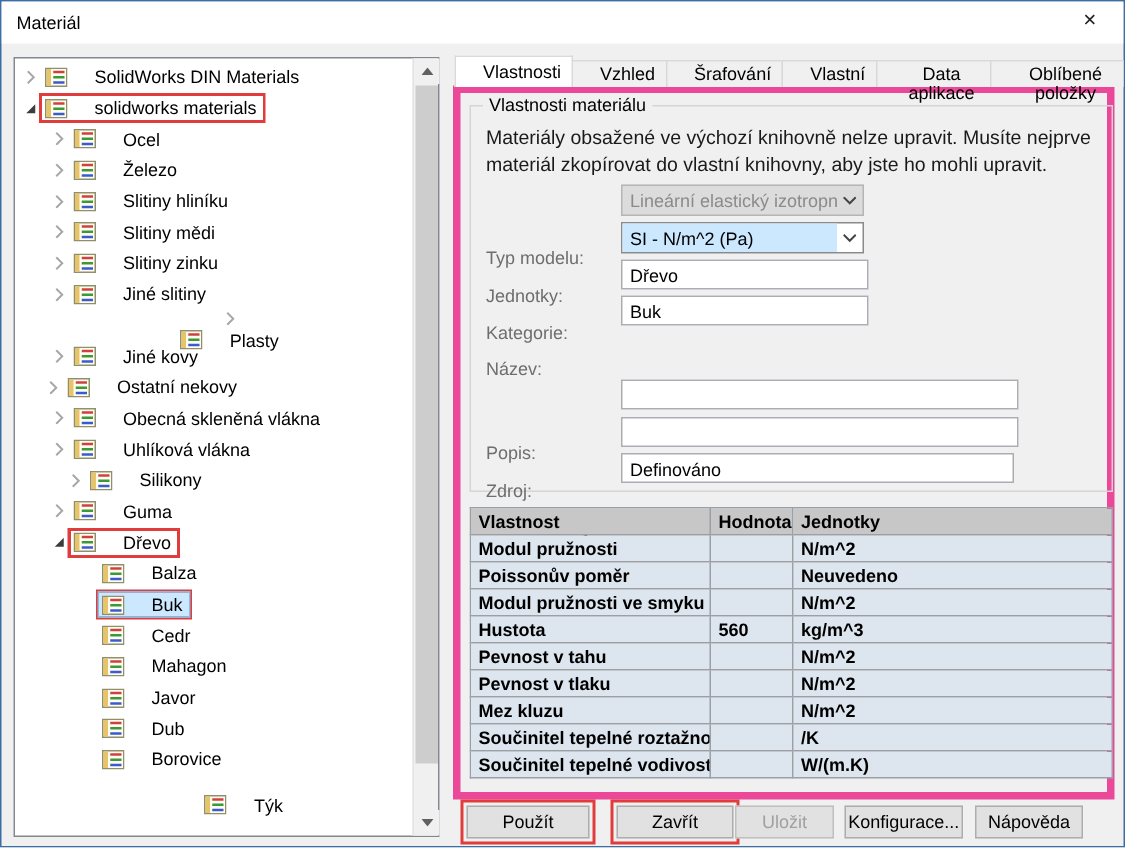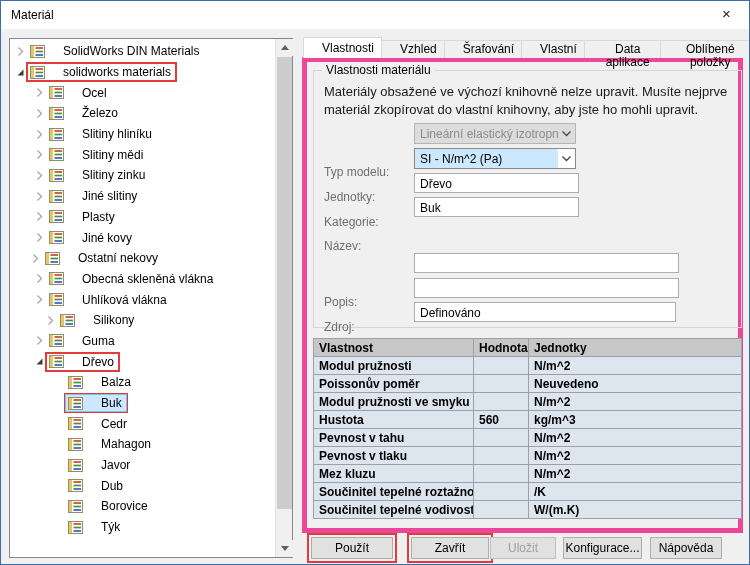--- a/index.html
+++ b/index.html
@@ -215,21 +215,21 @@
                 <rect x="0.5" y="0.5" width="14" height="12" fill="#fffdf2" stroke="#8f8f6a"></rect>
                 <rect x="1" y="1" width="3" height="11" fill="#e7c46a"></rect>
                 <line x1="5.5" y1="3" x2="13" y2="3" stroke="#d04040" stroke-width="1.7"></line>
                 <line x1="5.5" y1="6.5" x2="13" y2="6.5" stroke="#3a9a3a" stroke-width="1.7"></line>
                 <line x1="5.5" y1="10" x2="13" y2="10" stroke="#3a5ad0" stroke-width="1.7"></line>
               </svg>
             </span>
             <span class="tree-label">Jiné slitiny</span>
           </span>
         </div>
-        <div class="tree-row" style="padding-left: 23px;">
+        <div class="tree-row" style="padding-left: 23px; flex-direction: column;">
           <span class="expander">
             <svg width="9" height="9" viewBox="0 0 9 9">
               <path d="M2.5 0.5 L6.5 4.5 L2.5 8.5" fill="none" stroke="#a6a6a6" stroke-width="1.3"></path>
             </svg>
           </span>
           <span class="item-box">
             <span class="tree-icon">
               <svg width="15" height="13" viewBox="0 0 15 13">
                 <rect x="0.5" y="0.5" width="14" height="12" fill="#fffdf2" stroke="#8f8f6a"></rect>
                 <rect x="1" y="1" width="3" height="11" fill="#e7c46a"></rect>
@@ -472,21 +472,21 @@
                 <rect x="0.5" y="0.5" width="14" height="12" fill="#fffdf2" stroke="#8f8f6a"></rect>
                 <rect x="1" y="1" width="3" height="11" fill="#e7c46a"></rect>
                 <line x1="5.5" y1="3" x2="13" y2="3" stroke="#d04040" stroke-width="1.7"></line>
                 <line x1="5.5" y1="6.5" x2="13" y2="6.5" stroke="#3a9a3a" stroke-width="1.7"></line>
                 <line x1="5.5" y1="10" x2="13" y2="10" stroke="#3a5ad0" stroke-width="1.7"></line>
               </svg>
             </span>
             <span class="tree-label">Borovice</span>
           </span>
         </div>
-        <div class="tree-row" style="padding-left: 42px;">
+        <div class="tree-row" style="padding-left: 42px; flex-direction: column;">
           <span class="expander"></span>
           <span class="item-box">
             <span class="tree-icon">
               <svg width="15" height="13" viewBox="0 0 15 13">
                 <rect x="0.5" y="0.5" width="14" height="12" fill="#fffdf2" stroke="#8f8f6a"></rect>
                 <rect x="1" y="1" width="3" height="11" fill="#e7c46a"></rect>
                 <line x1="5.5" y1="3" x2="13" y2="3" stroke="#d04040" stroke-width="1.7"></line>
                 <line x1="5.5" y1="6.5" x2="13" y2="6.5" stroke="#3a9a3a" stroke-width="1.7"></line>
                 <line x1="5.5" y1="10" x2="13" y2="10" stroke="#3a5ad0" stroke-width="1.7"></line>
               </svg>

